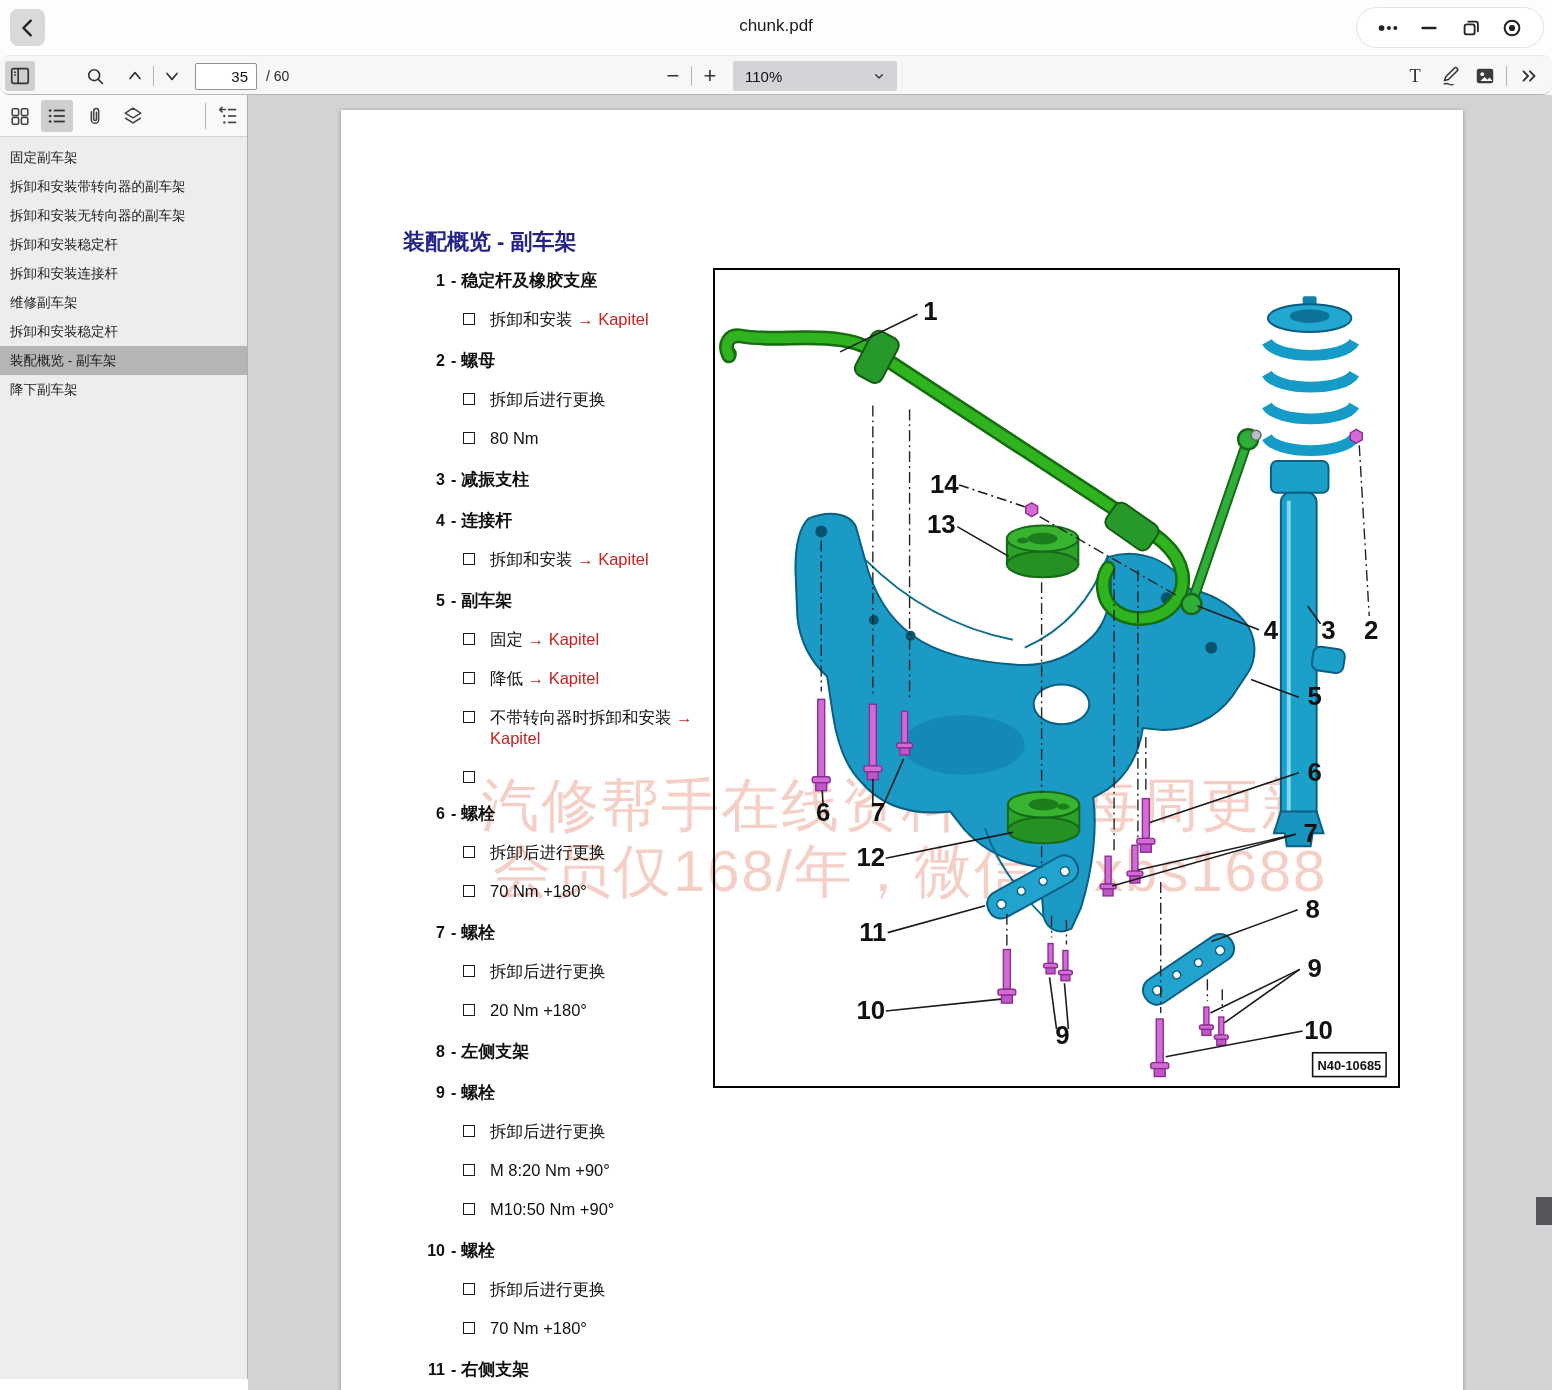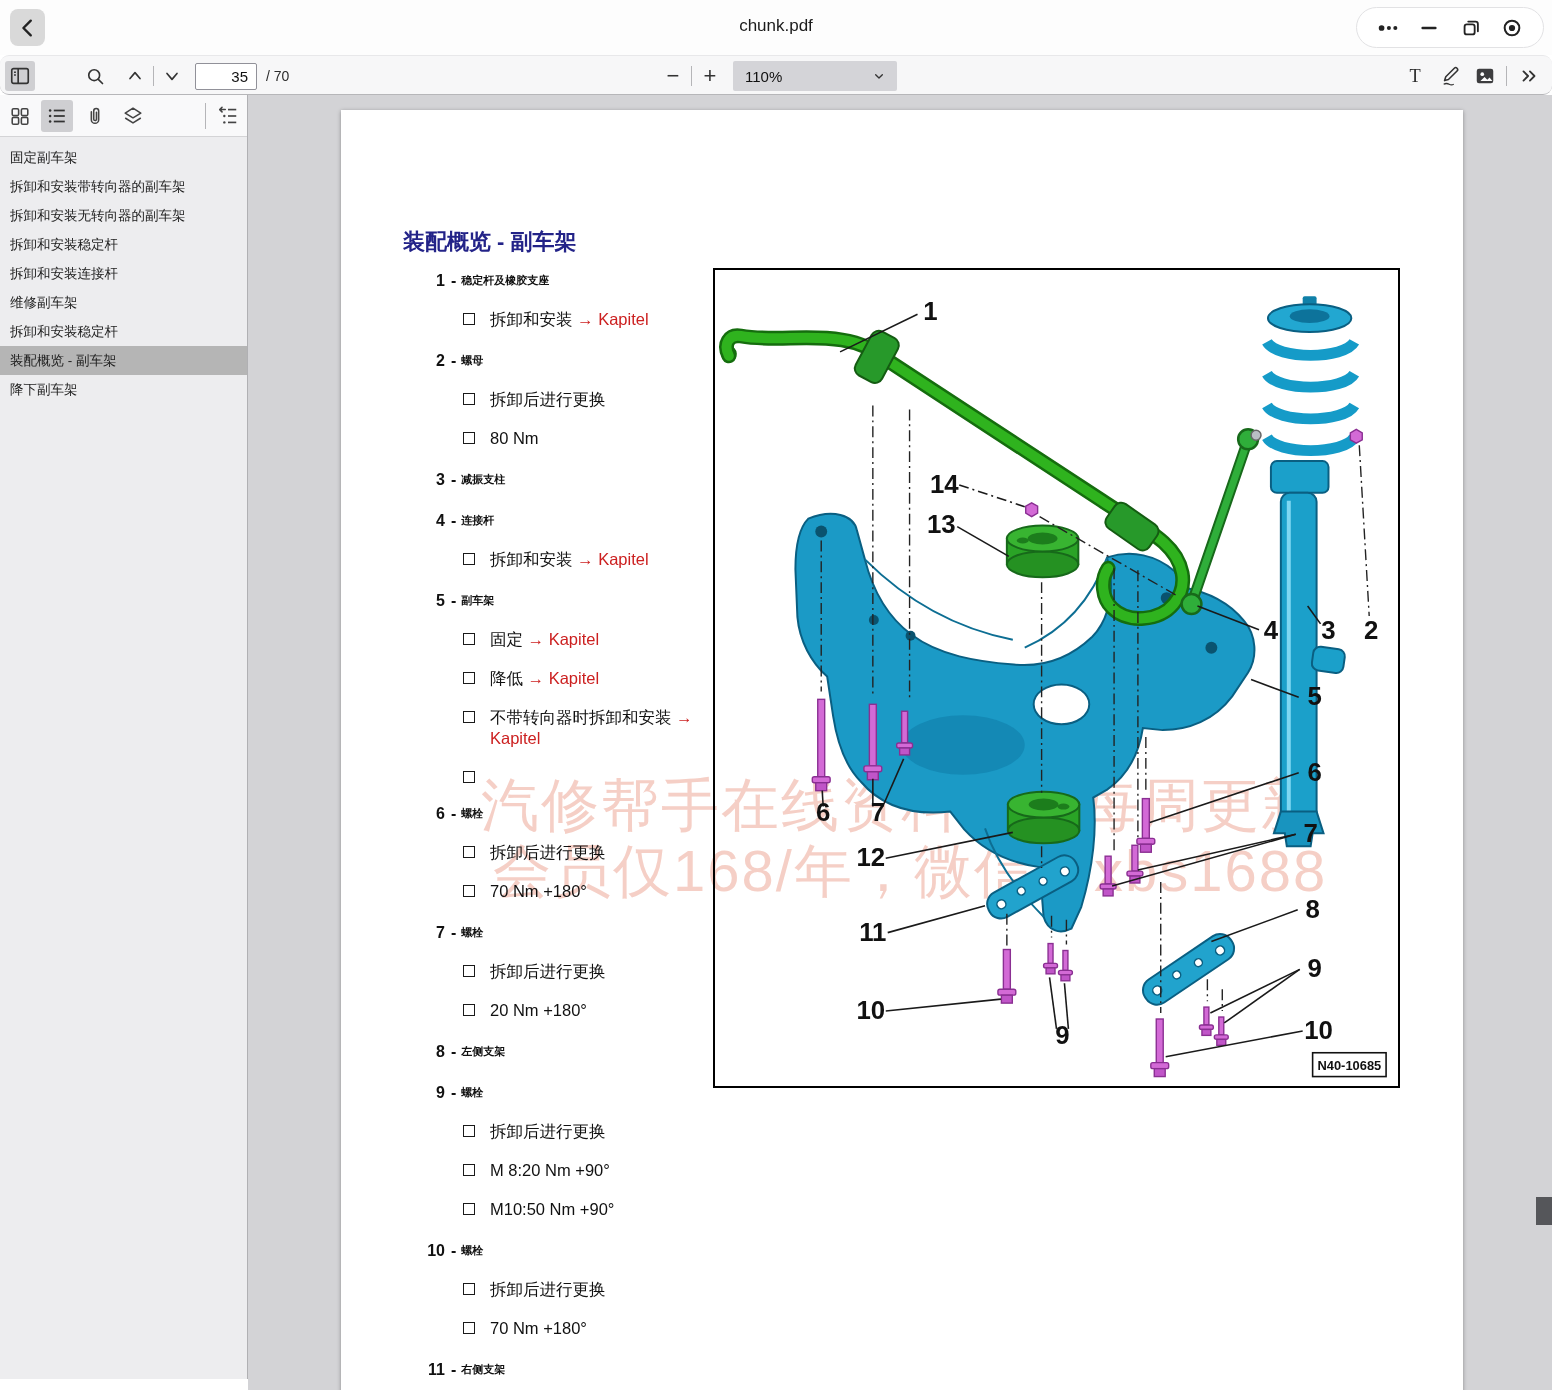--- a/index.html
+++ b/index.html
@@ -41,21 +41,21 @@
   
   .watermark { position:absolute; left:140px; top:662px; z-index:1; color:rgba(230,140,120,0.42); font-size:58px; line-height:66px; letter-spacing:2px; white-space:nowrap; pointer-events:none; }
   .watermark .wl2 { margin-left:12px; }
   .doc-content { position:absolute; inset:0; z-index:2; }
   .doc-title { position:absolute; left:62px; top:117px; font-size:22px; font-weight:bold; color:#232388; }
   .parts-list { position:absolute; left:84px; top:160px; width:290px; font-size:16px; color:#111; }
   .part-heading { display:flex; margin-top:20px; line-height:21px; }
   .part-heading:first-child { margin-top:0; }
   .part-num { width:20px; text-align:right; font-weight:bold; flex:none; }
   .part-dash { margin:0 5px 0 6px; font-weight:bold; flex:none; }
-  .part-label { font-weight:bold; font-size:11px; }
+  .part-label { font-weight:bold; font-size:17px; }
   .part-sub { margin-top:18px; padding-left:38px; line-height:21px; display:flex; }
   .checkbox { width:12px; height:12px; border:1.6px solid #1a1a1a; flex:none; margin-right:15px; margin-top:4px; }
   .sub-text { width:212px; font-size:16.5px; }
   .red-link { color:#cc2020; }
 
   .figure { position:absolute; left:372px; top:158px; width:687px; height:820px; border:2.5px solid #000; }
   .figure svg { display:block; }
 </style>
 </head>
 <body>
@@ -115,21 +115,21 @@
         <polyline points="6,15 12,8 18,15" fill="none" stroke="#333" stroke-width="2" stroke-linecap="round" stroke-linejoin="round"></polyline>
       </svg>
   </div>
   <div class="tb-sep" style="left:153px;"></div>
   <div class="tbtn" style="left:157px;">
     <svg width="20" height="20" viewBox="0 0 24 24">
         <polyline points="6,9 12,16 18,9" fill="none" stroke="#333" stroke-width="2" stroke-linecap="round" stroke-linejoin="round"></polyline>
       </svg>
   </div>
   <input class="page-input" value="35" style="">
-  <span class="page-total">/ 70</span>
+  <span class="page-total">/ 60</span>
 
   <div class="tbtn" style="left:658px;">
       <span class="glyph-btn">−</span>
     </div>
   <div class="tb-sep" style="left:691px;"></div>
   <div class="tbtn" style="left:695px;">
       <span class="glyph-btn">+</span>
     </div>
   <div class="zoom-select">
     <span class="zv">110%</span>

